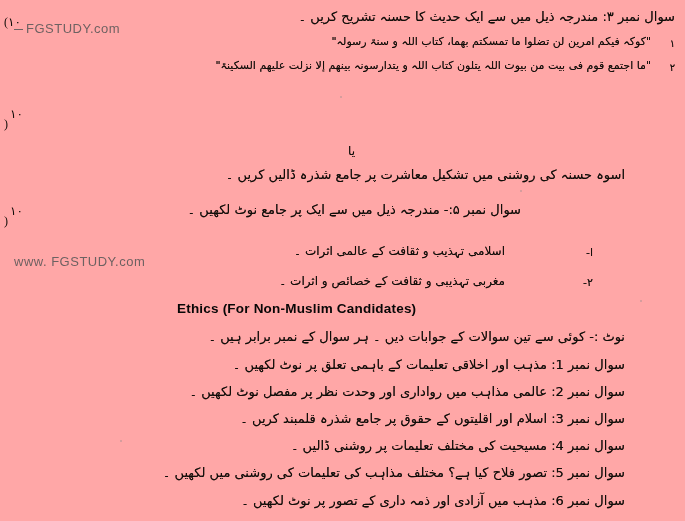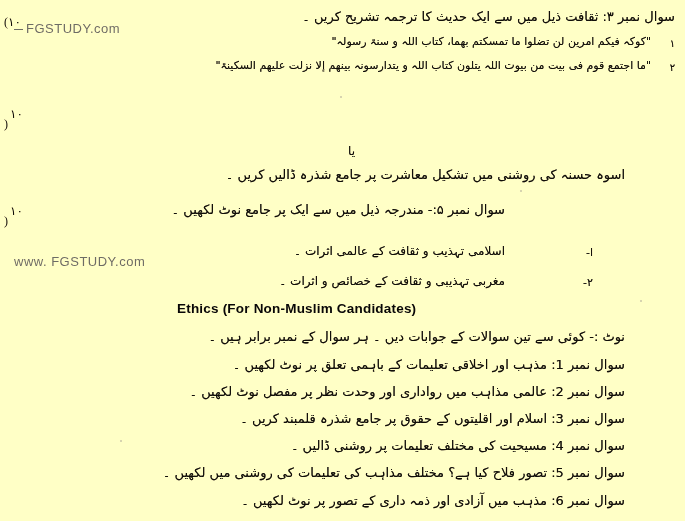--- a/index.html
+++ b/index.html
@@ -12,21 +12,21 @@
     height: 521px;
     position: relative;
     font-family: "Liberation Serif", serif;
     color: #111;
     overflow: hidden;
     filter: contrast(1.05);
   }
   .page {
     position: absolute;
     inset: 0;
-    background: #fef9c3;
+    background: #fca5a5;
   }
   
   .u {
     position: absolute;
     white-space: nowrap;
     line-height: 1.15;
   }
   .urdu {
     direction: rtl;
     unicode-bidi: bidi-override;
@@ -77,34 +77,34 @@
 <body>
 
 <div class="page">
 
   <div class="u marker" style="left:4px; top:16px;">(١٠</div>
   <div class="u marker" style="left:10px; top:108px;">١٠</div>
   <div class="u marker" style="left:4px; top:118px;">)</div>
   <div class="u marker" style="left:10px; top:205px;">١٠</div>
   <div class="u marker" style="left:4px; top:215px;">)</div>
 
-  <div class="u urdu sz-13" style="right:10px; top:10px;">سوال نمبر ۳: ثقافت ذیل میں سے ایک حدیث کا ترجمہ تشریح کریں ۔</div>
+  <div class="u urdu sz-13" style="right:10px; top:10px;">سوال نمبر ۳: مندرجہ ذیل میں سے ایک حدیث کا حسنہ تشریح کریں ۔</div>
 
   <div class="u urdu sz-11" style="right:34px; top:36px;">"کوکہ فیکم امرین لن تضلوا ما تمسکتم بھما، کتاب اللہ و سنۃ رسولہ"</div>
   <div class="u urdu sz-10" style="right:10px; top:38px;">۱</div>
 
   <div class="u urdu sz-11" style="right:34px; top:60px;">"ما اجتمع قوم فی بیت من بیوت اللہ یتلون کتاب اللہ و یتدارسونہ بینھم إلا نزلت علیھم السکینۃ"</div>
   <div class="u urdu sz-10" style="right:10px; top:62px;">۲</div>
 
 
   <div class="u urdu sz-12" style="right:330px; top:145px;">یا</div>
 
   <div class="u urdu sz-13" style="right:60px; top:168px;">اسوہ حسنہ کی روشنی میں تشکیل معاشرت پر جامع شذرہ ڈالیں کریں ۔</div>
 
-  <div class="u urdu sz-13" style="right:180px; top:203px;margin-left:7px;">سوال نمبر ۵:-        مندرجہ ذیل میں سے ایک پر جامع نوٹ لکھیں ۔</div>
+  <div class="u urdu sz-13" style="right:164px; top:203px;margin-left:7px;">سوال نمبر ۵:-        مندرجہ ذیل میں سے ایک پر جامع نوٹ لکھیں ۔</div>
 
   <div class="u urdu sz-12" style="right:180px; top:245px;">اسلامی تہذیب و ثقافت کے عالمی اثرات ۔</div>
   <div class="u urdu sz-11" style="right:92px; top:247px;">ا-</div>
 
   <div class="u urdu sz-12" style="right:180px; top:275px;">مغربی تہذیبی و ثقافت کے خصائص و اثرات ۔</div>
   <div class="u urdu sz-11" style="right:92px; top:277px;">۲-</div>
 
   <div class="u eng-head" style="left:157px; top:301px;margin-left:20px;">Ethics (For Non-Muslim Candidates)</div>
 
   <div class="u urdu sz-13" style="right:60px; top:330px;">نوٹ :-    کوئی سے تین سوالات کے جوابات دیں ۔ ہر سوال کے نمبر برابر ہیں ۔</div>

